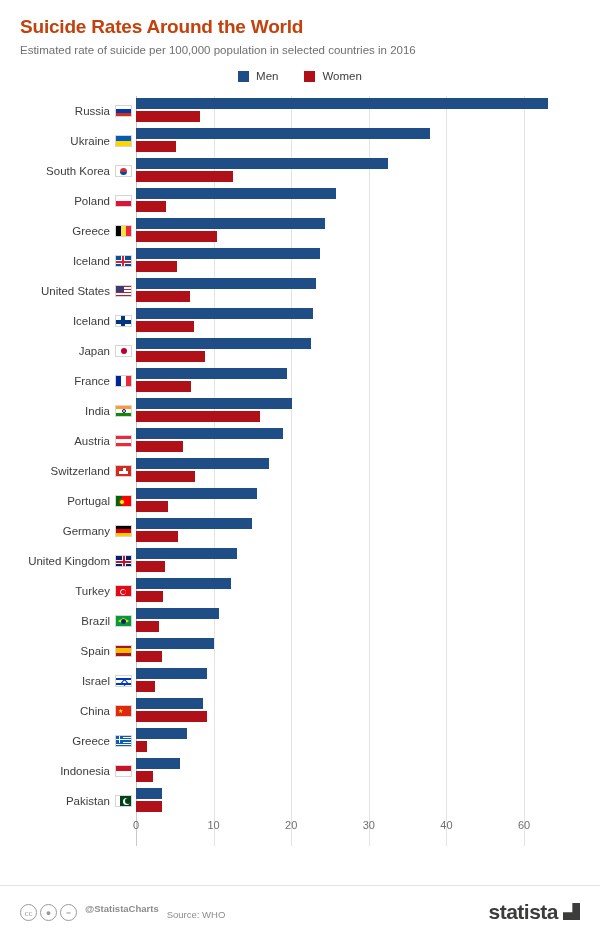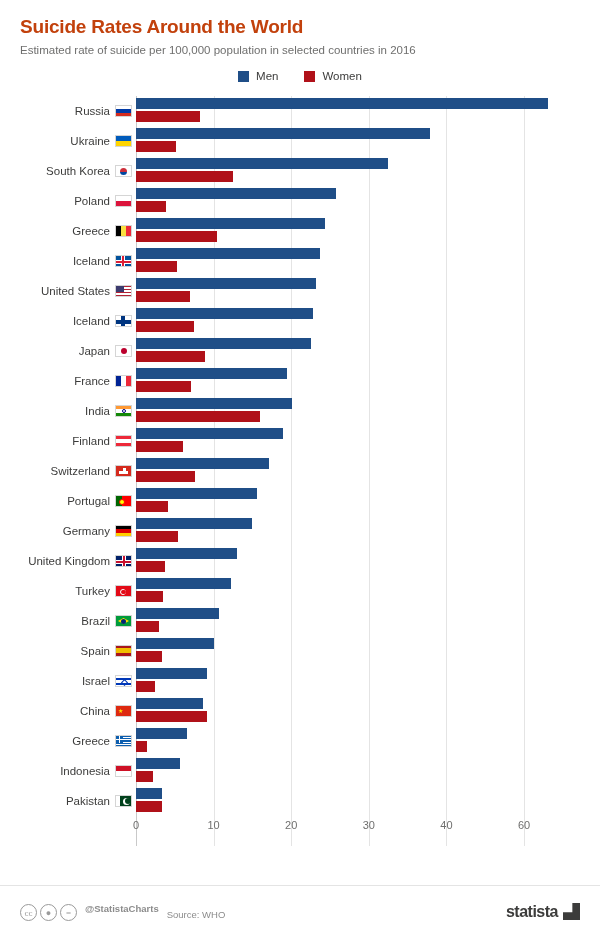--- a/index.html
+++ b/index.html
@@ -158,21 +158,21 @@
   .cc-circle {
     width: 17px; height: 17px; border-radius: 50%;
     border: 1.4px solid #9a9a9a; color: #9a9a9a;
     font-size: 9px; display: flex; align-items: center; justify-content: center;
     font-family: "Liberation Serif", serif;
   }
   .footer-text { display: flex; flex-direction: column; }
   .handle { font-size: 9.5px; color: #8c8c8c; font-weight: bold; margin-top: 1px;}
   .source { font-size: 9.5px; color: #8c8c8c; margin-left: 0; }
   .statista {
-    font-size: 16px;
+    font-size: 21px;
     font-weight: bold;
     color: #3c3c3b;
     letter-spacing: -0.5px;
     display: flex;
     align-items: center;
     gap: 5px;
   }
   .statista-mark {
     display: inline-block;
     width: 17px; height: 17px;
@@ -348,21 +348,21 @@
               <span style="position:absolute;left:50%;top:50%;width:4px;height:4px;margin:-2px 0 0 -2px;border-radius:50%;border:1px solid #000080;"></span>
             </span>
           </div>
           <div class="bars">
             <div class="bar men" title="India Men: 18.3" style="width: 36.6%; background: rgb(31, 78, 135);"></div>
             <div class="bar women" title="India Women: 14.5" style="width: 29%; background: rgb(176, 17, 25);"></div>
           </div>
         </div>
         <div class="row">
           <div class="row-label">
-            <span class="country-name">Finland</span>
+            <span class="country-name">Austria</span>
             <span class="flag">
               <span style="position:absolute;inset:0;background:linear-gradient(to bottom, #ed2939 0.00%, #ed2939 33.33%, #fff 33.33%, #fff 66.67%, #ed2939 66.67%, #ed2939 100.00%);"></span>
             </span>
           </div>
           <div class="bars">
             <div class="bar men" title="Austria Men: 17.2" style="width: 34.4%; background: rgb(31, 78, 135);"></div>
             <div class="bar women" title="Austria Women: 5.5" style="width: 11%; background: rgb(176, 17, 25);"></div>
           </div>
         </div>
         <div class="row">

